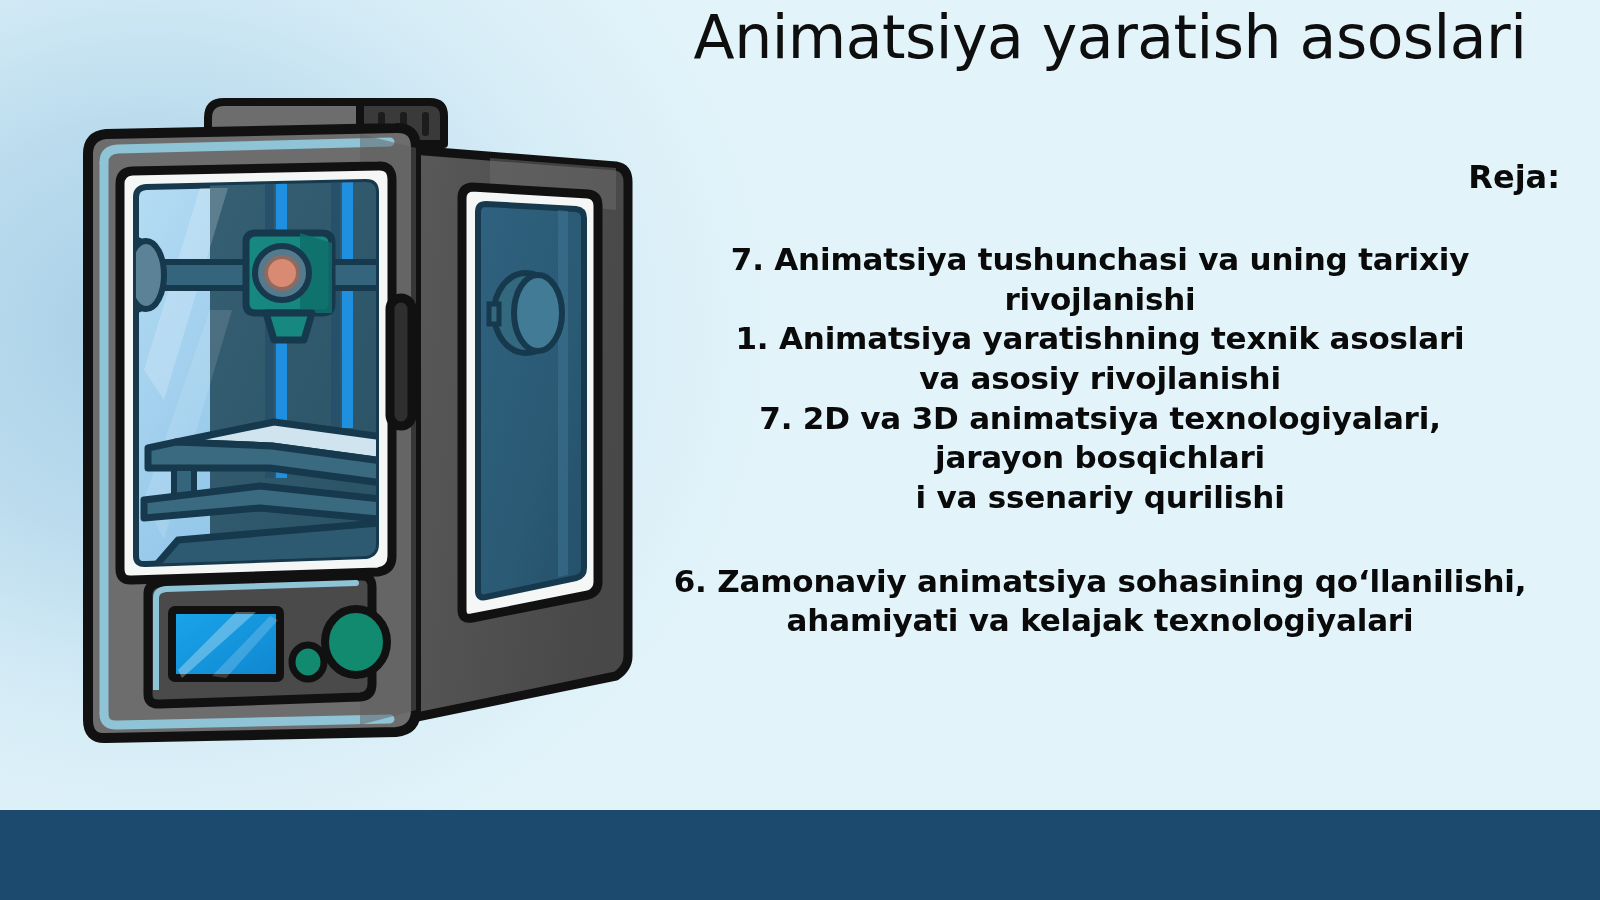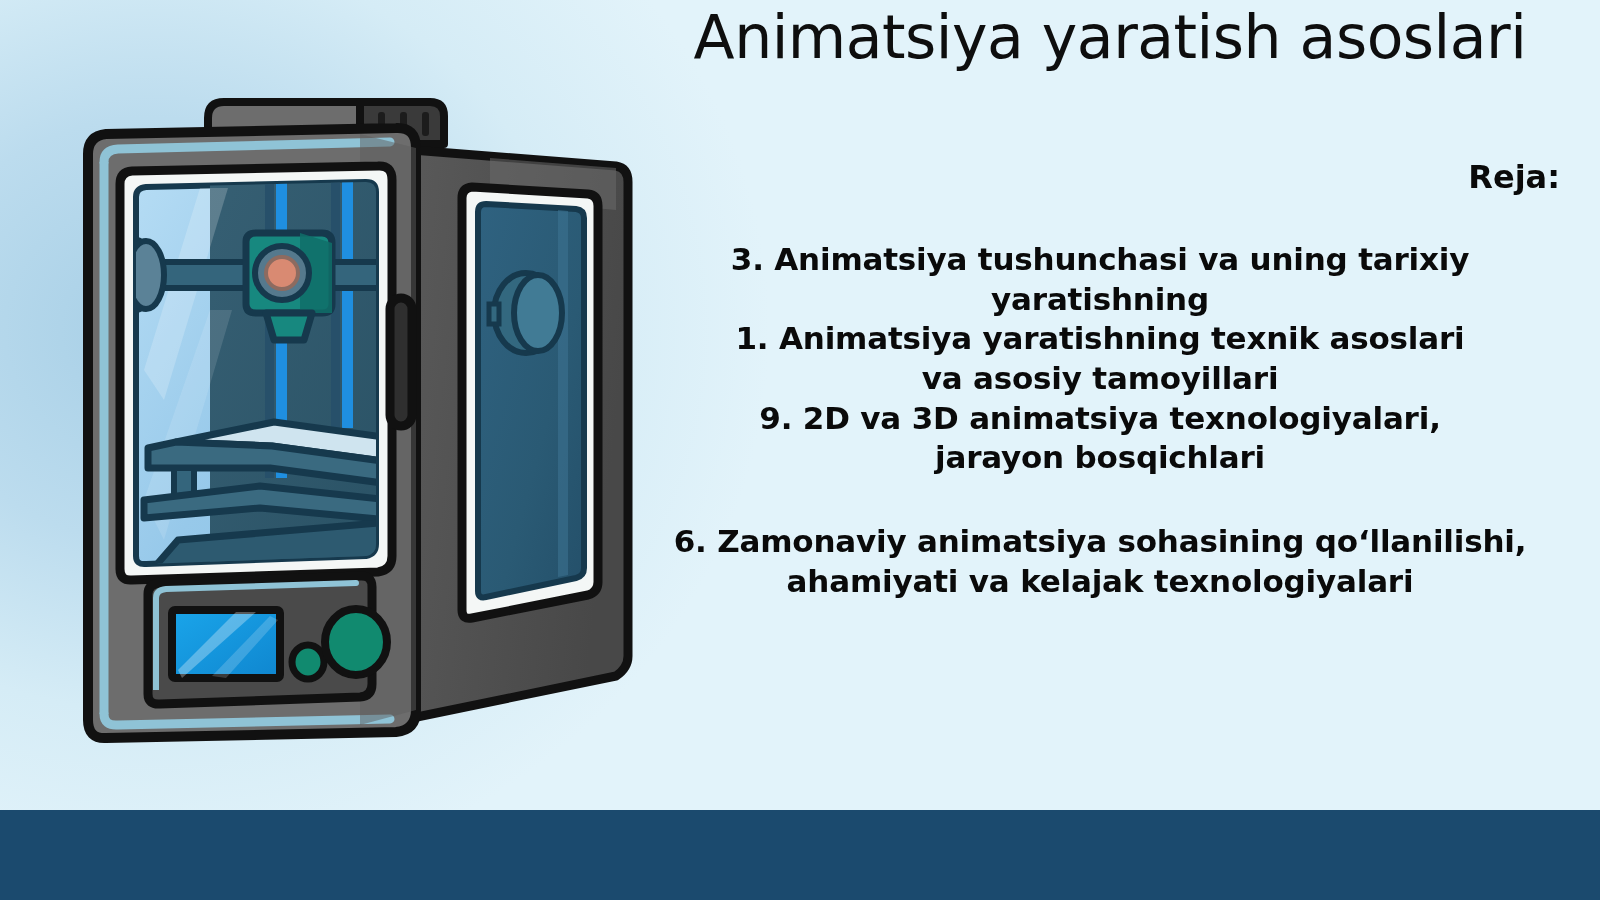--- a/index.html
+++ b/index.html
@@ -237,26 +237,27 @@
     </svg>
   </div>
 
   <div id="text-column">
 
     <div id="slide-title">Animatsiya yaratish asoslari</div>
 
     <div id="reja-heading">Reja:</div>
 
     <div id="plan-list">
-      <div class="plan-item">3. Animatsiya tushunchasi va uning tarixiy</div>
-      <div class="plan-item">yaratishning</div>
+      <div class="plan-item">7. Animatsiya tushunchasi va uning tarixiy</div>
+      <div class="plan-item">rivojlanishi</div>
       <div class="plan-item">1. Animatsiya yaratishning texnik asoslari</div>
-      <div class="plan-item">va asosiy tamoyillari</div>
-      <div class="plan-item">9. 2D va 3D animatsiya texnologiyalari,</div>
+      <div class="plan-item">va asosiy rivojlanishi</div>
+      <div class="plan-item">7. 2D va 3D animatsiya texnologiyalari,</div>
       <div class="plan-item">jarayon bosqichlari</div>
+      <div class="plan-item">i va ssenariy qurilishi</div>
       <div class="plan-gap"></div>
       <div class="plan-item">6. Zamonaviy animatsiya sohasining qo‘llanilishi,</div>
       <div class="plan-item">ahamiyati va kelajak texnologiyalari</div>
     </div>
 
   </div>
 
   <div id="bottom-bar"></div>
 
 </div>

